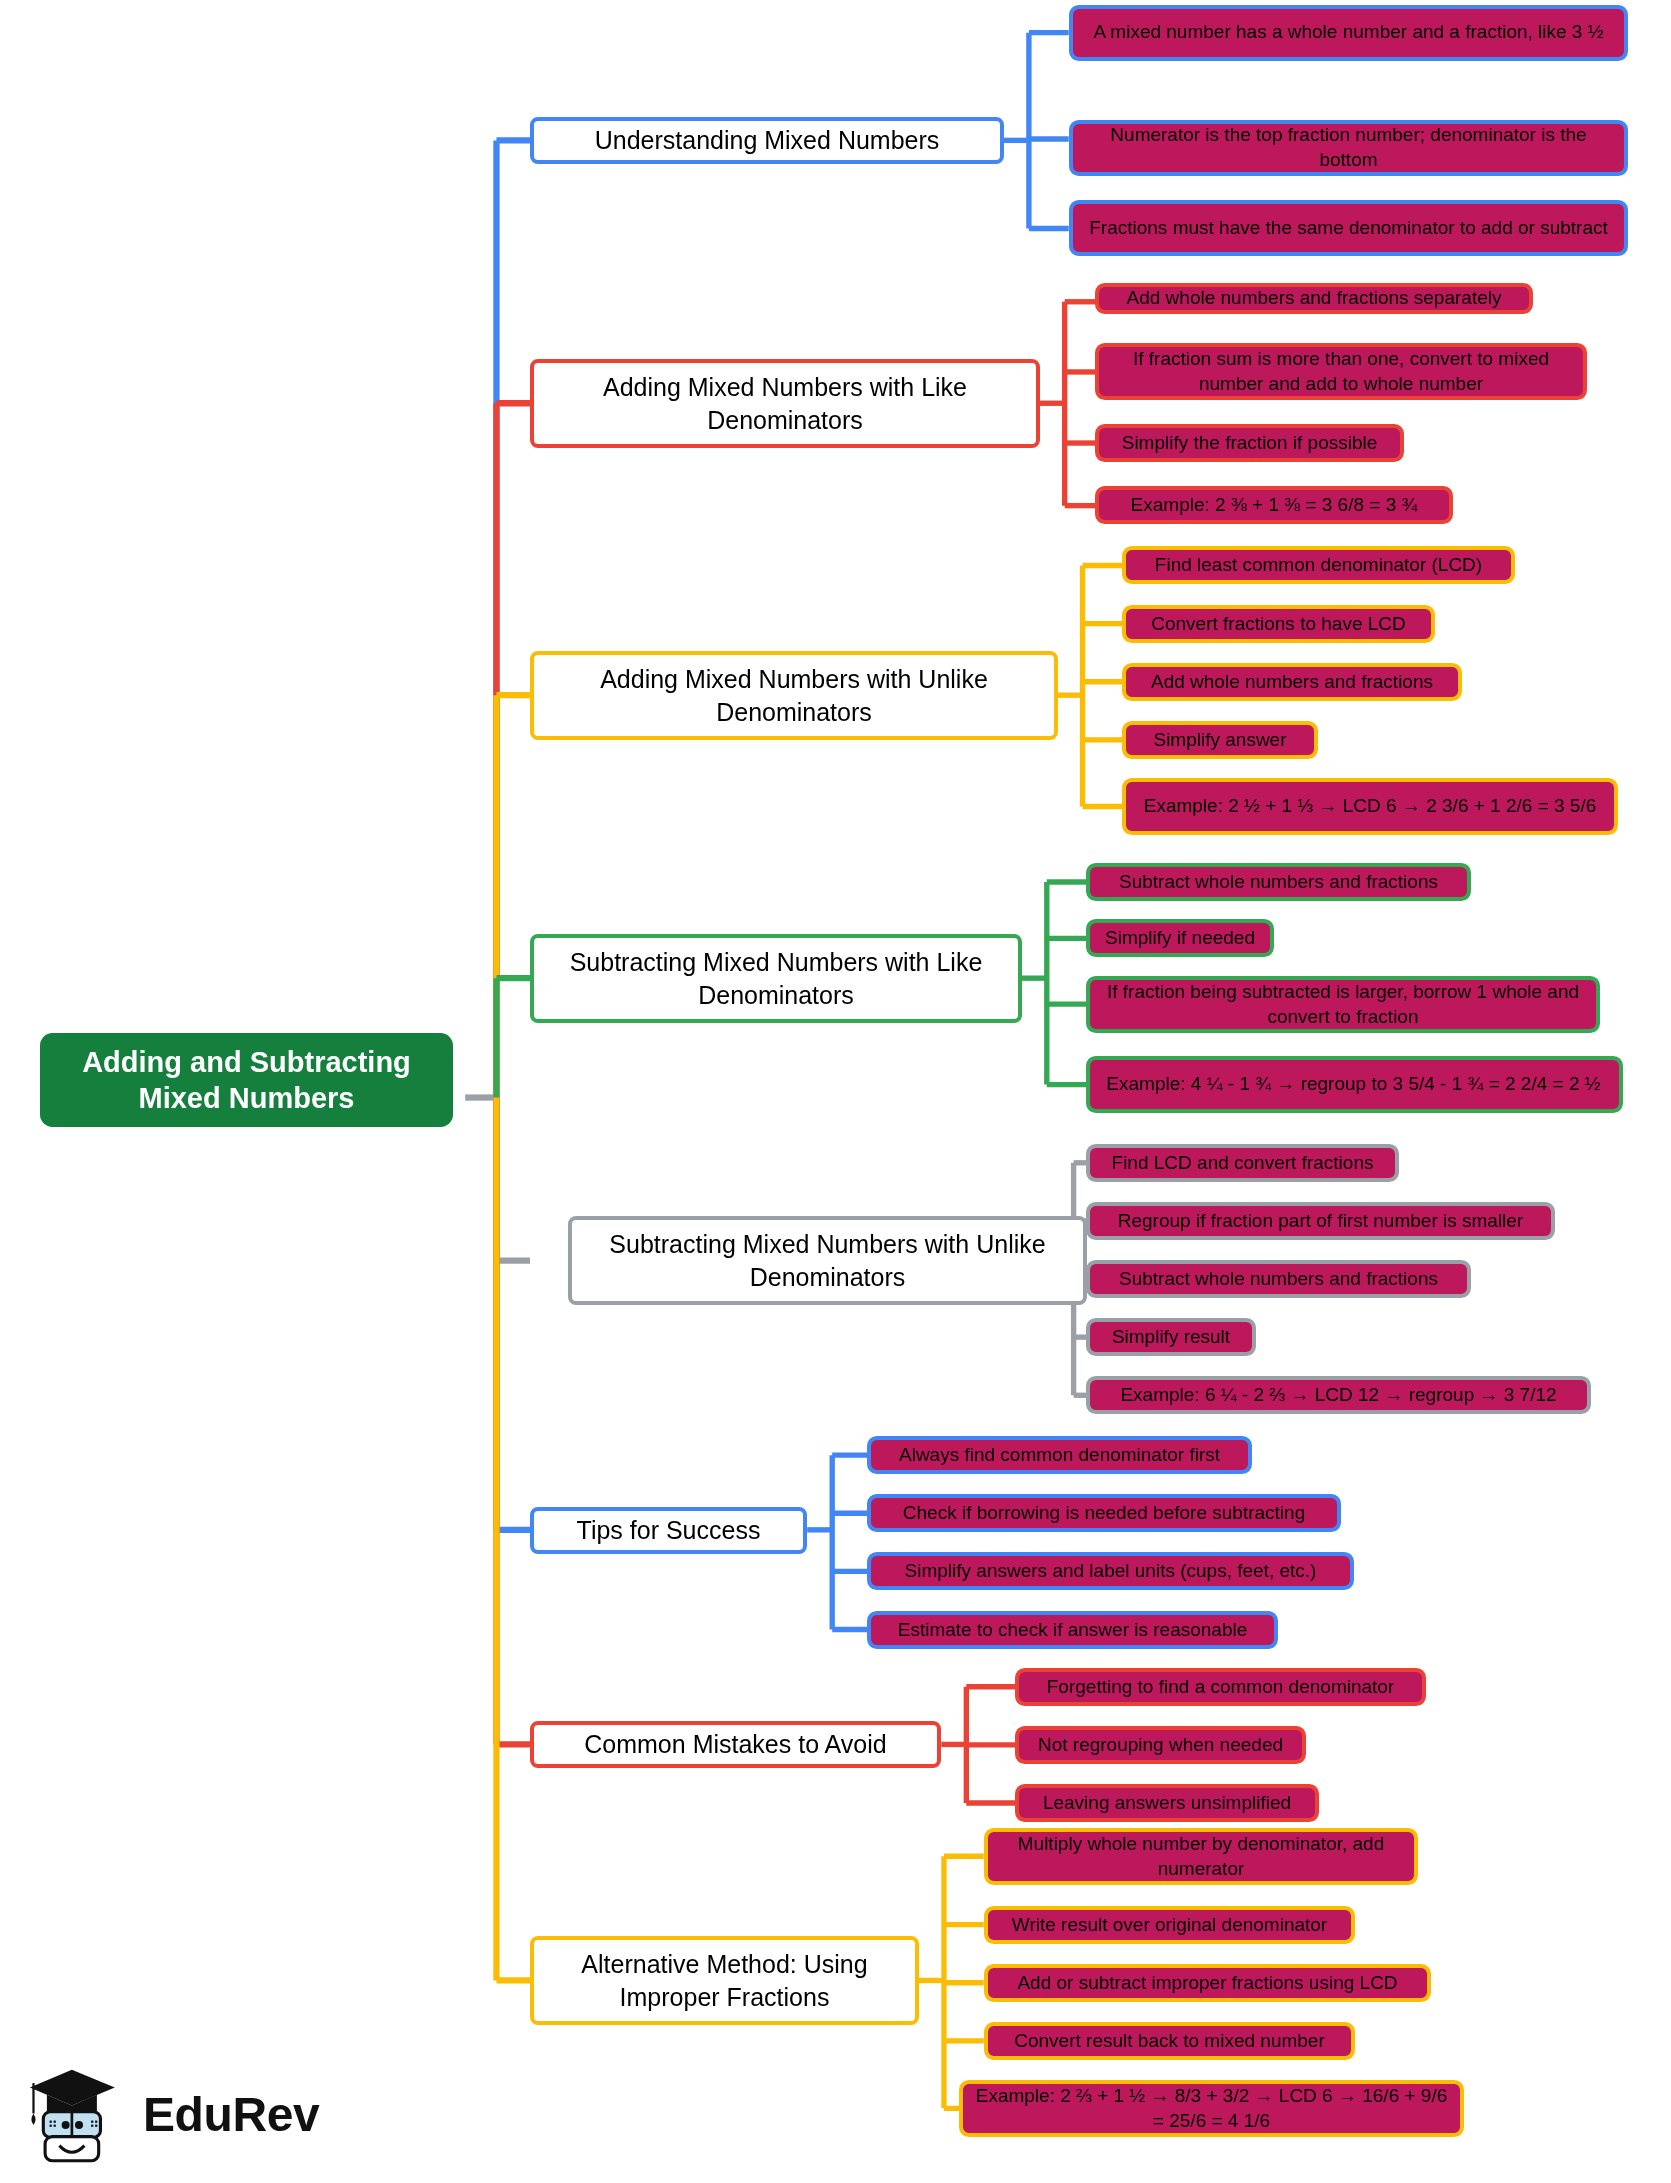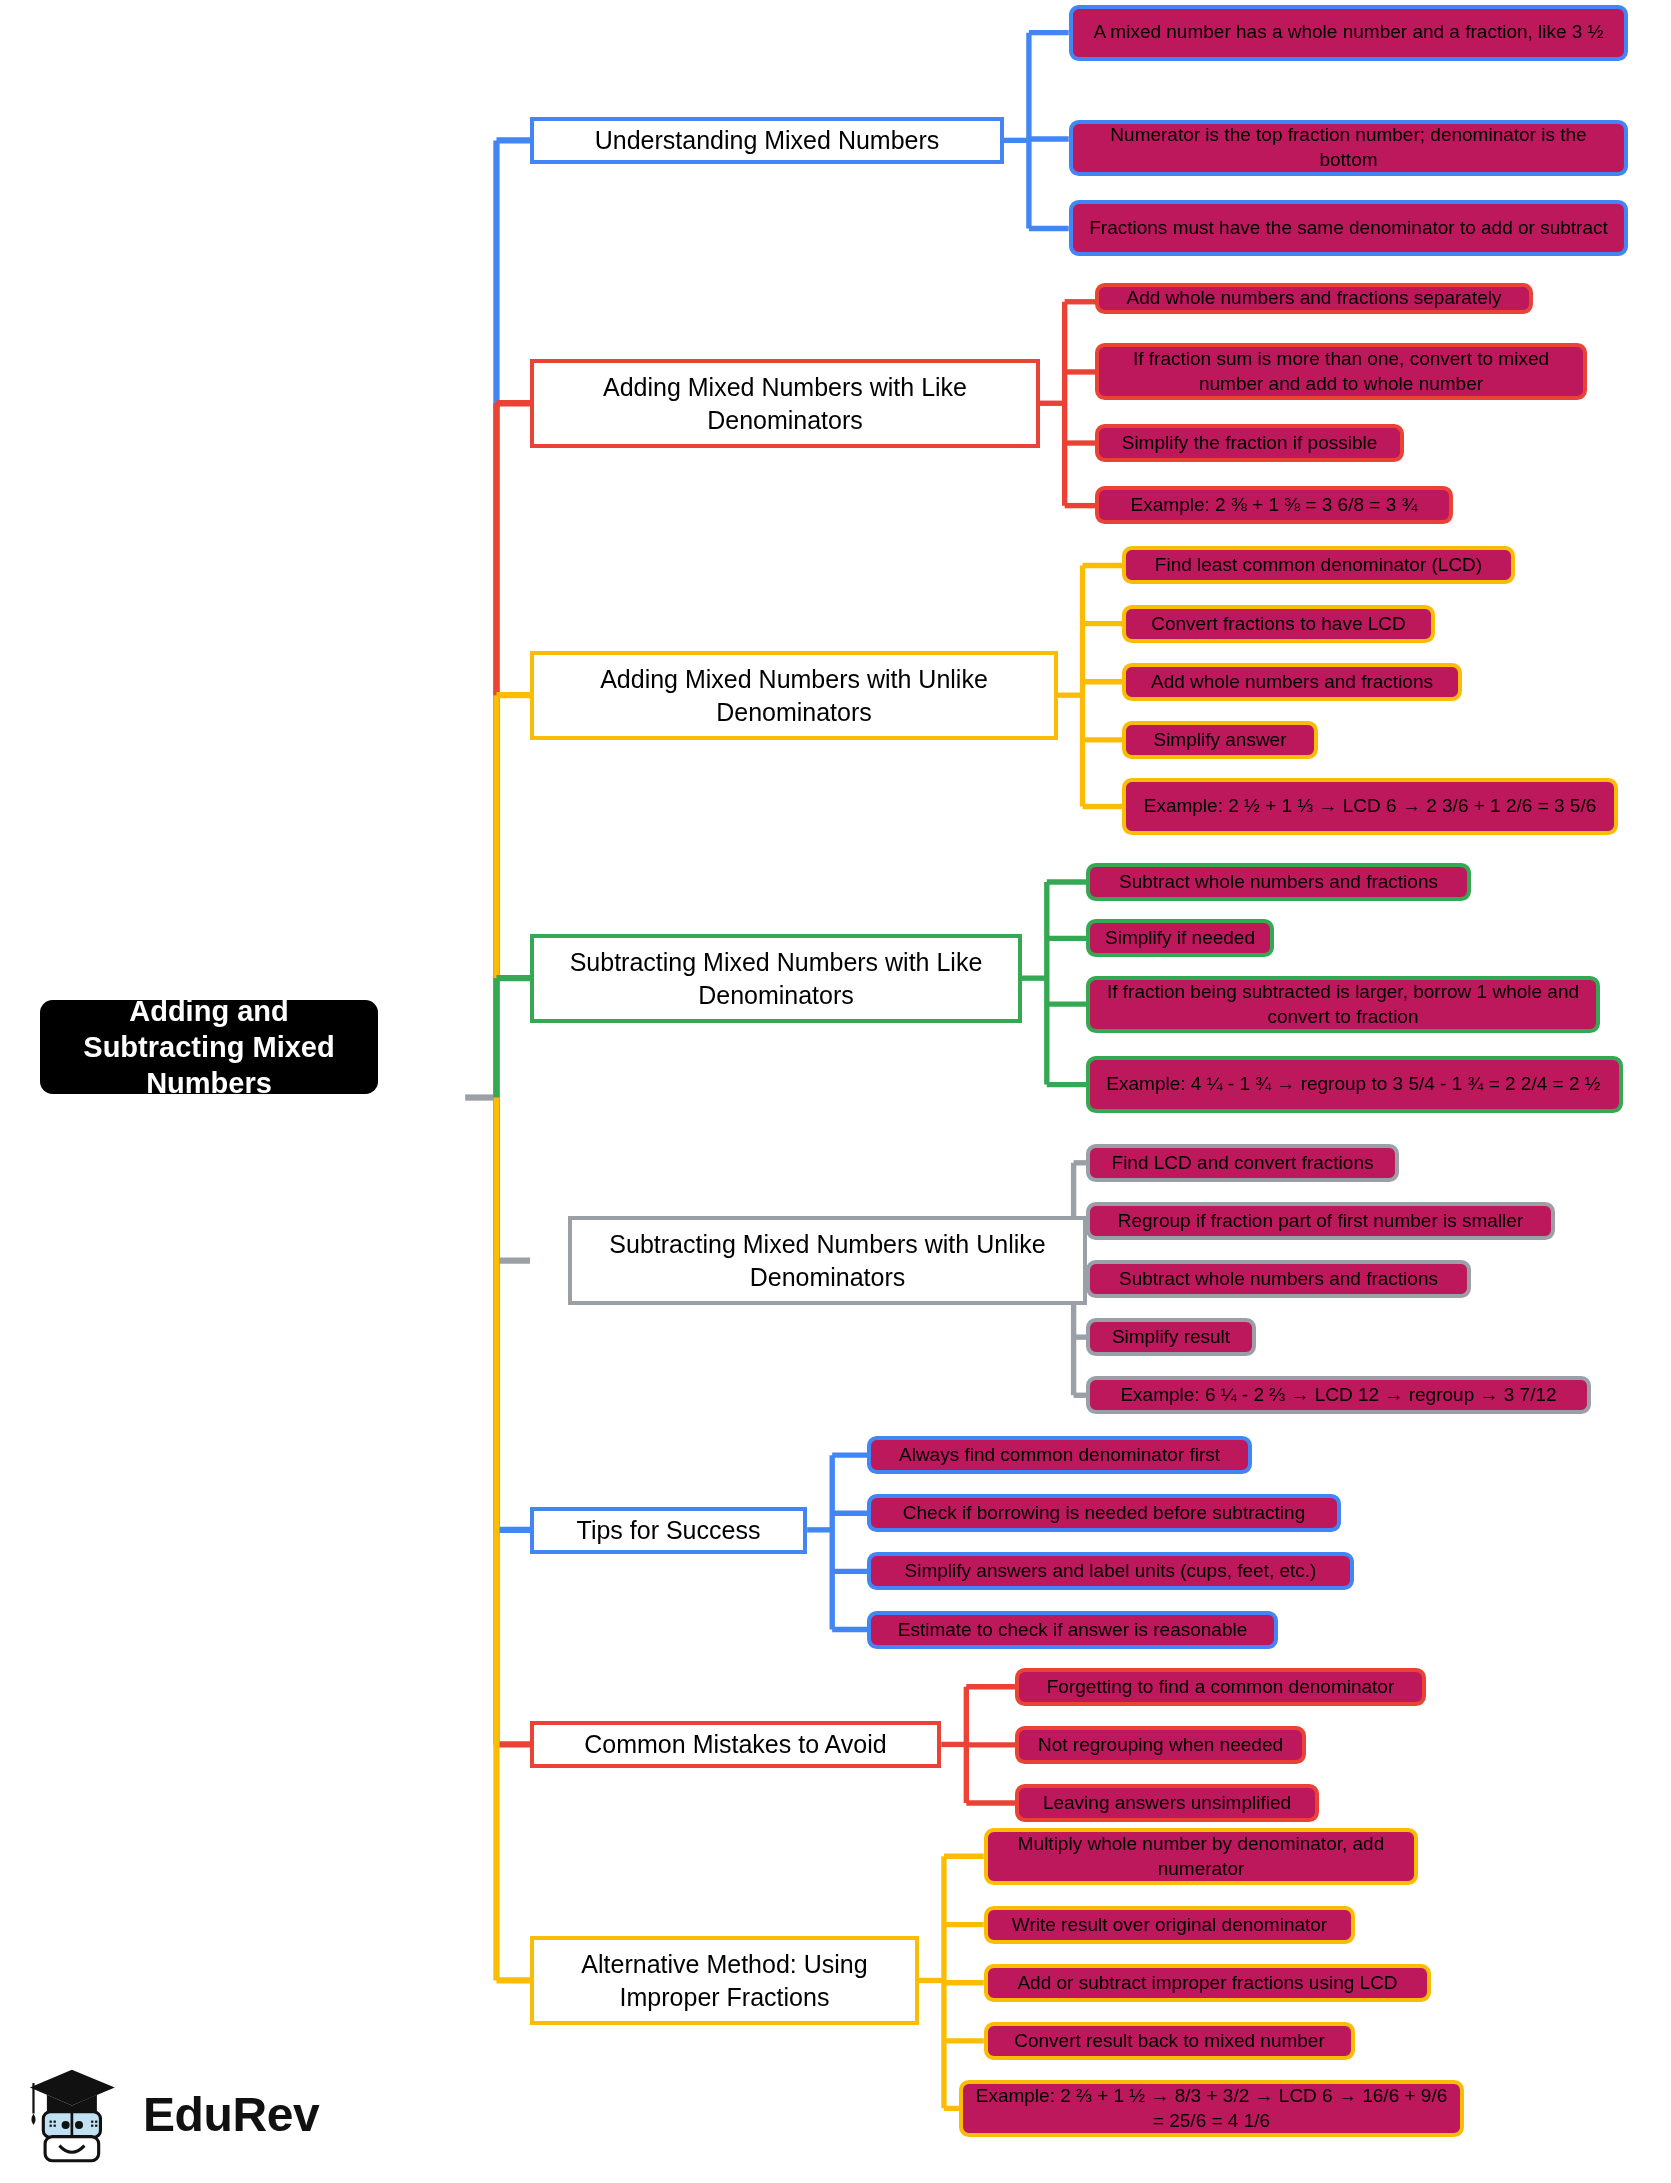--- a/index.html
+++ b/index.html
@@ -15,41 +15,41 @@
   
   #map {
     position: absolute;
     left: 0; top: 0;
     width: 1672px; height: 2183px;
   }
 
   
   #root-node {
     position: absolute;
-    left: 40px; top: 1000px;
-    width: 338px; height: 94px;
-    background: #000000;
+    left: 40px; top: 1033px;
+    width: 413px; height: 94px;
+    background: #15803d;
     border-radius: 12.5px;
     display: flex; align-items: center; justify-content: center;
     text-align: center;
     color: #ffffff;
     font-size: 29px;
     font-weight: bold;
     line-height: 1.25;
     padding: 0 12.5px;
     z-index: 6;
   }
 
   
   .branch-node {
     position: absolute;
     background: #ffffff;
     border-style: solid;
     border-width: 4.9px;
-    border-radius: 0;
+    border-radius: 8px;
     display: flex; align-items: center; justify-content: center;
     text-align: center;
     color: #000000;
     font-size: 25px;
     line-height: 1.3;
     padding: 4.5px 11.6px;
     z-index: 5;
   }
 
   

